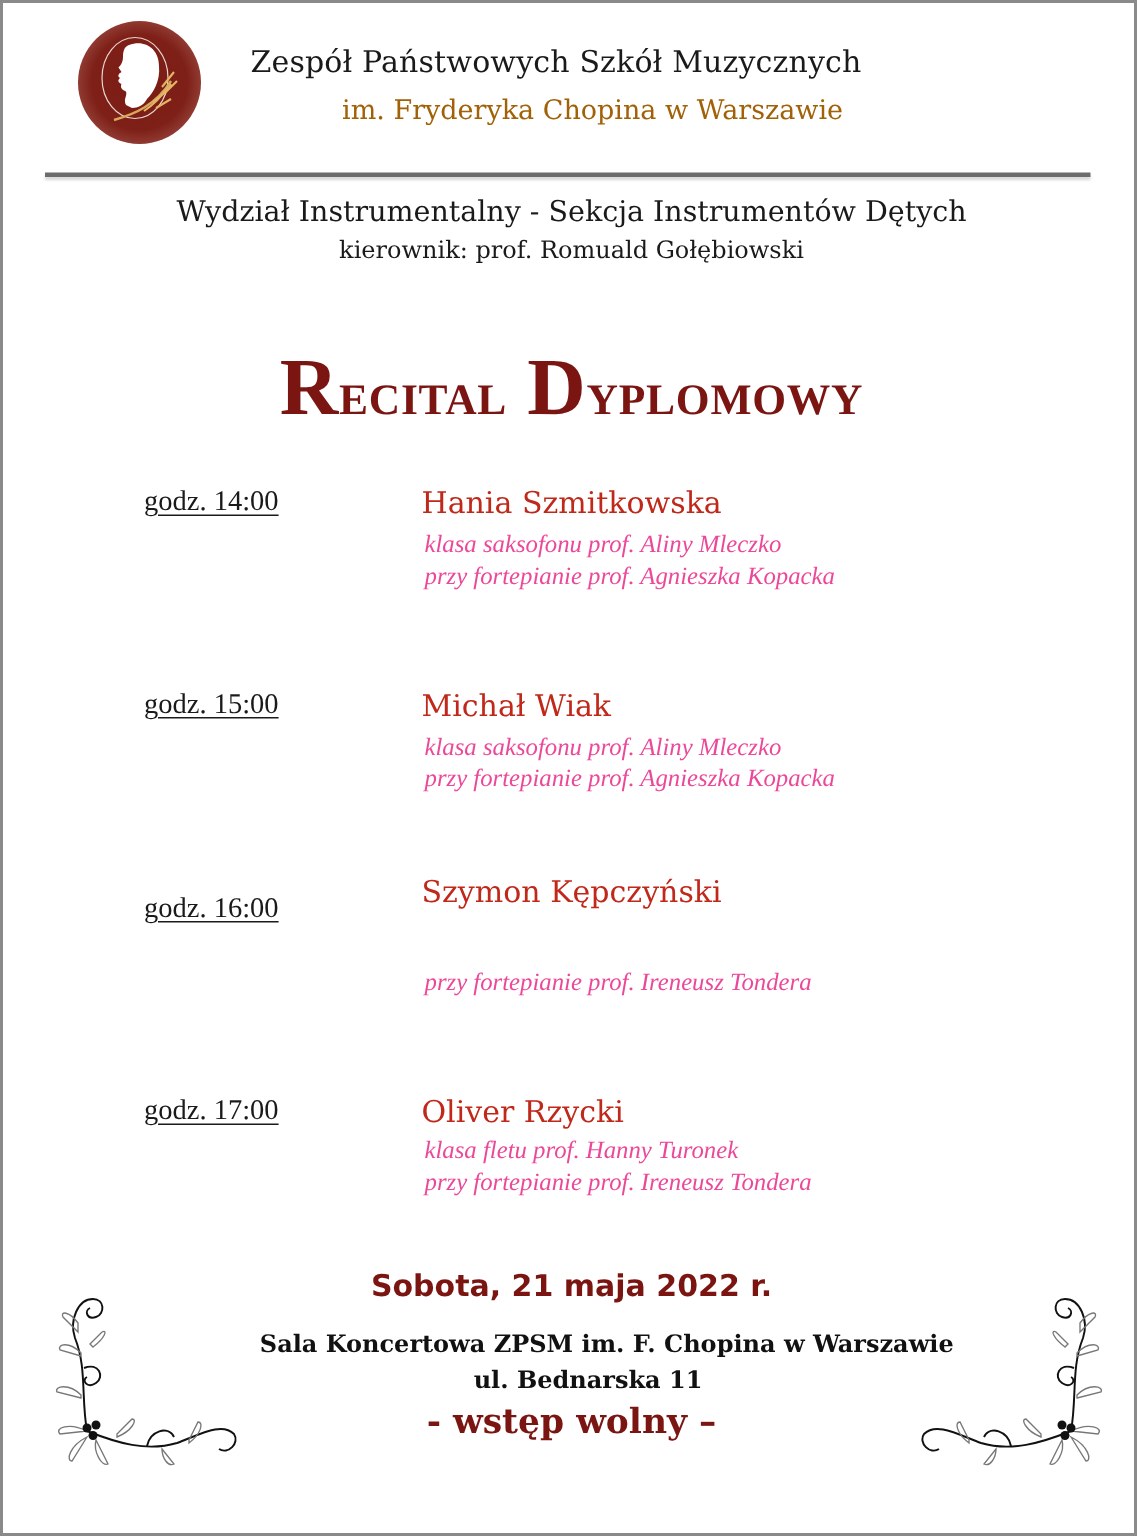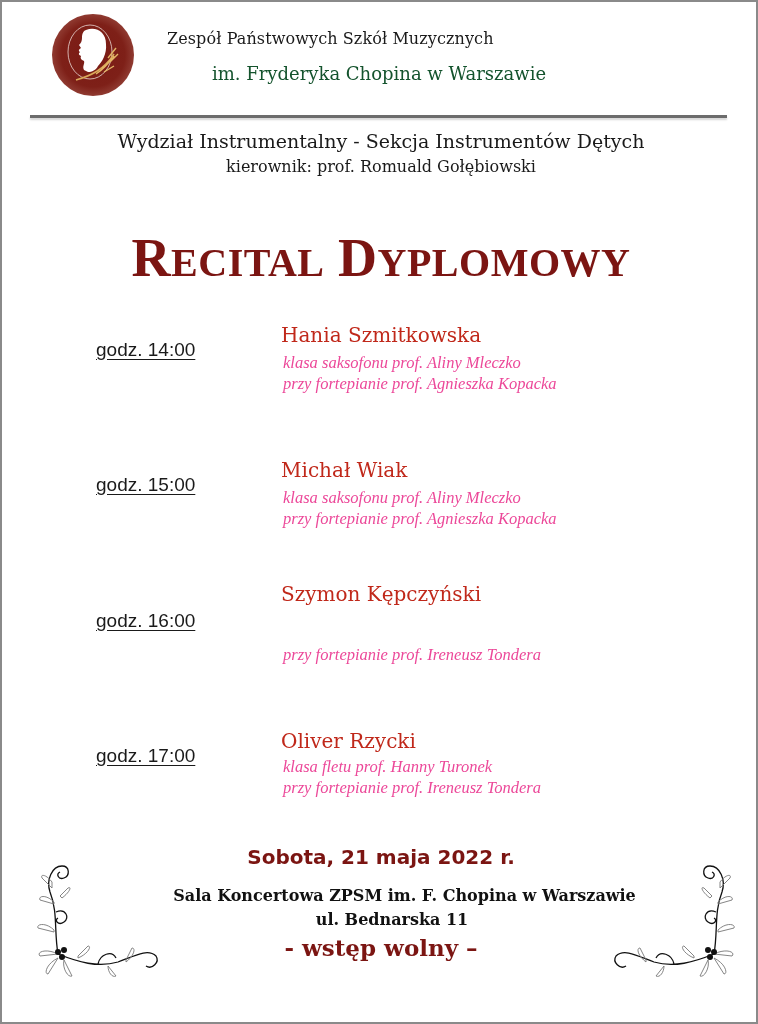--- a/index.html
+++ b/index.html
@@ -1,30 +1,30 @@
 <!DOCTYPE html>
 <html><head>
 <meta charset="utf-8">
 <style>
   html, body { margin:0; padding:0; }
   body { width:758px; height:1024px; background:#ffffff; position:relative; overflow:hidden; font-family:"DejaVu Serif", serif; }
   .page { position:absolute; left:0; top:0; width:754px; height:1020px; border:2px solid #8a8a8a; background:#fff; }
   .logo { position:absolute; left:50px; top:12px; width:82px; height:82px; border-radius:50%;
           background: radial-gradient(circle at 50% 50%, #7a1a14 0%, #7e2018 55%, #9a4a40 80%, #e6cfcb 100%); }
   .logo svg { position:absolute; left:0; top:0; }
-  .hdr-title { position:absolute; left:165px; top:27px; font-family:"DejaVu Serif", serif; font-size:16px; color:#1a1a1a; letter-spacing:0.1px; white-space:nowrap; }
-  .hdr-sub { position:absolute; left:210px; top:61px; font-family:"DejaVu Serif", serif; font-size:18px; color:#14532d; white-space:nowrap; }
+  .hdr-title { position:absolute; left:165px; top:27px; font-family:"DejaVu Serif", serif; font-size:20px; color:#1a1a1a; letter-spacing:0.1px; white-space:nowrap; }
+  .hdr-sub { position:absolute; left:226px; top:61px; font-family:"DejaVu Serif", serif; font-size:18px; color:#a16207; white-space:nowrap; }
   .rule { position:absolute; left:28px; top:113px; width:697px; height:3px; background:#6c6c6c; box-shadow:0 2px 2px #d6d6d6; }
   .dept { position:absolute; left:0; width:758px; text-align:center; font-family:"DejaVu Serif", serif; color:#1a1a1a; white-space:nowrap; }
   .dept1 { top:128px; font-size:19px; }
   .dept2 { top:155px; font-size:16px; }
   .main-title { position:absolute; left:0; width:758px; top:225px; text-align:center; font-family:"Liberation Serif", serif; font-weight:bold; color:#7b1512; font-size:52px; letter-spacing:0.5px; white-space:nowrap; }
   .main-title .big { font-size:54px; }
-  .main-title .sm { font-size:40px; }
-  .time { position:absolute; left:94px; font-family:Liberation Sans, sans-serif; font-size:19px; color:#1a1a1a; text-decoration:underline; text-underline-offset:3px; white-space:nowrap;margin-top:15px; }
+  .main-title .sm { font-size:29px; }
+  .time { position:absolute; left:94px; font-family:Liberation Serif, serif; font-size:19px; color:#1a1a1a; text-decoration:underline; text-underline-offset:3px; white-space:nowrap; }
   .perf { position:absolute; left:279px; font-family:"DejaVu Serif", serif; font-size:20px; color:#c0281a; white-space:nowrap; }
   .desc { position:absolute; left:281px; font-family:Liberation Serif, serif; font-style:italic; font-size:16.5px; color:#ec4899; line-height:21px; white-space:nowrap; }
   .date { position:absolute; left:0; width:758px; top:843px; text-align:center; font-family:"DejaVu Sans", sans-serif; font-weight:bold; font-size:20px; color:#7b1512; white-space:nowrap; }
   .venue { position:absolute; left:0; width:805px; text-align:center; font-family:"DejaVu Serif", serif; font-weight:bold; font-size:16px; color:#111; white-space:nowrap; }
   .venue1 { top:884px; }
   .venue2 { top:908px; width:780px; }
   .free { position:absolute; left:0; width:758px; top:932px; text-align:center; font-family:"DejaVu Serif", serif; font-weight:bold; font-size:23px; color:#7b1512; white-space:nowrap; }
   .orn { position:absolute; }
 </style>
 </head>

